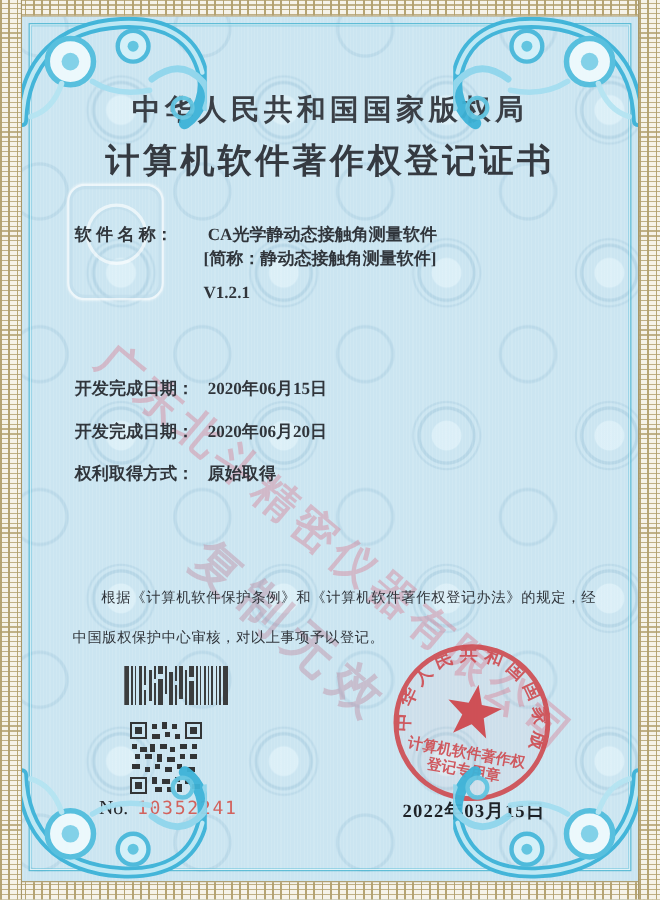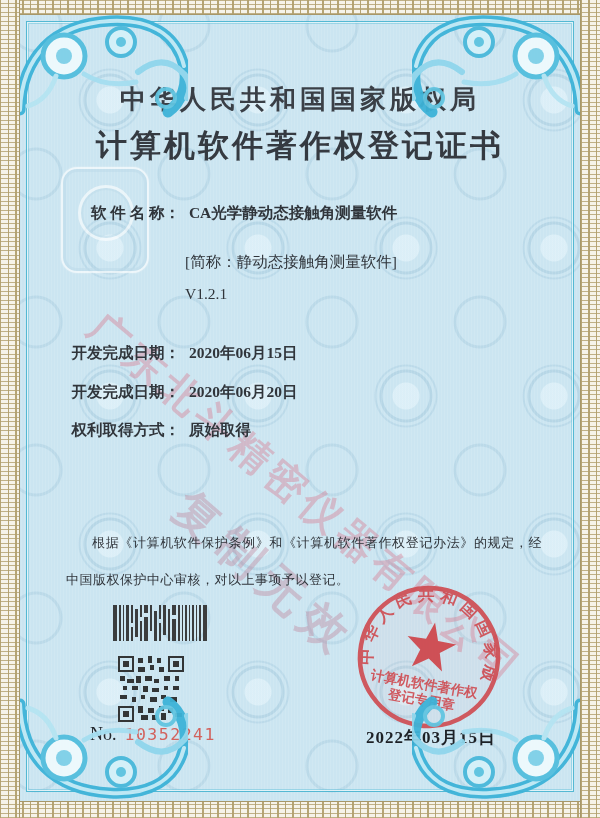--- a/index.html
+++ b/index.html
@@ -47,23 +47,23 @@
   .wm-invalid{left:200px;top:478px;font-size:46px;letter-spacing:10px;transform:rotate(41deg);
       color:rgba(190,125,150,.38);}
   
   .txt{position:absolute;z-index:3;color:#30353b;}
   .authority{left:0;right:0;top:82px;text-align:center;font-size:26px;font-weight:bold;
              letter-spacing:4px;color:#3a3f46;}
   .cert-title{left:0;right:0;top:125px;text-align:center;font-size:31px;font-weight:bold;
              letter-spacing:3px;color:#353a41;}
   .cert-no{left:0;right:60px;top:170px;text-align:right;font-size:13.5px;font-weight:bold;}
   .row{left:68px;font-size:15.5px;font-weight:bold;white-space:nowrap;}
-  .row .lab{display:inline-block;width:112px;text-align:right;}
+  .row .lab{display:inline-block;width:112px;}
   .row .val{display:inline-block;margin-left:5px;}
-  .subline{left:185px;font-size:15.5px;font-weight:normal;white-space:nowrap;margin-top:27px;}
+  .subline{left:185px;font-size:15.5px;font-weight:bold;white-space:nowrap;}
   .para{left:66px;width:476px;top:524px;font-size:13px;font-weight:normal;line-height:37px;
         text-indent:2em;letter-spacing:.5px;text-align:justify;}
   
   .barcode{position:absolute;left:113px;top:605px;z-index:3;}
   .qrcode{position:absolute;left:118px;top:656px;z-index:3;}
   .serial{position:absolute;left:90px;top:724px;z-index:3;font-size:18px;color:#23272c;}
   .serial .num{font-family:"DejaVu Sans Mono","Liberation Mono",monospace;
                font-size:16.5px;color:#d2625d;letter-spacing:1.5px;margin-left:8px;}
   
   .seal{position:absolute;left:354px;top:582px;width:150px;height:150px;z-index:4;

